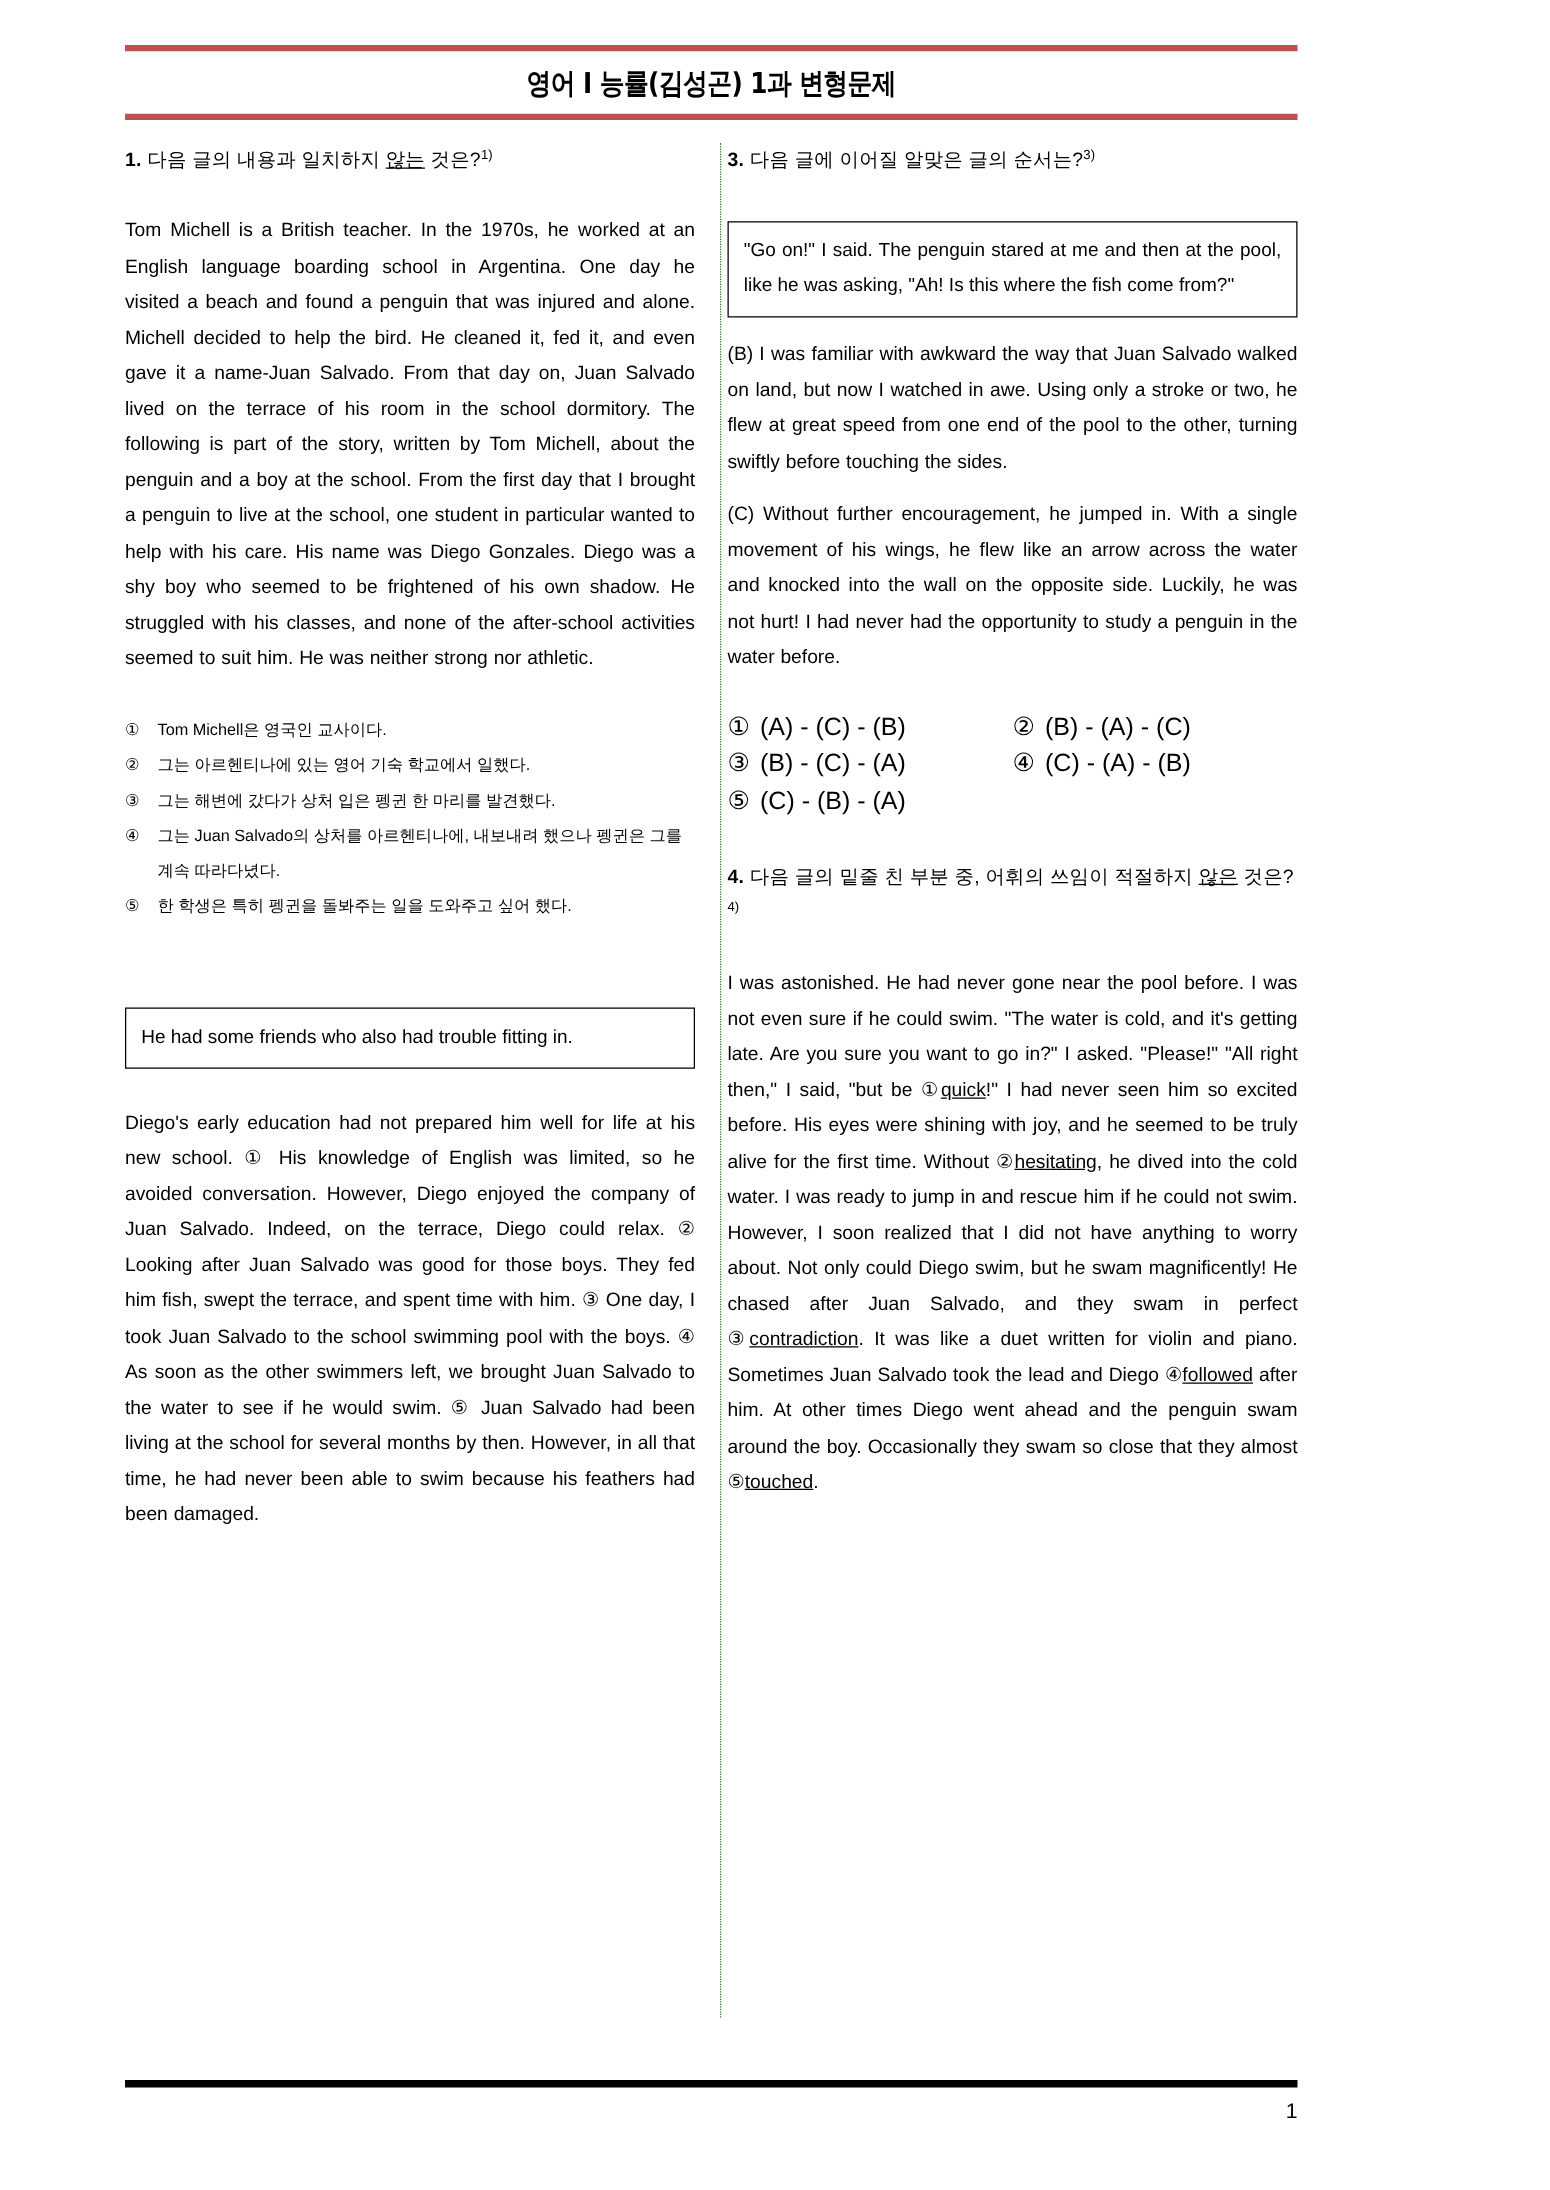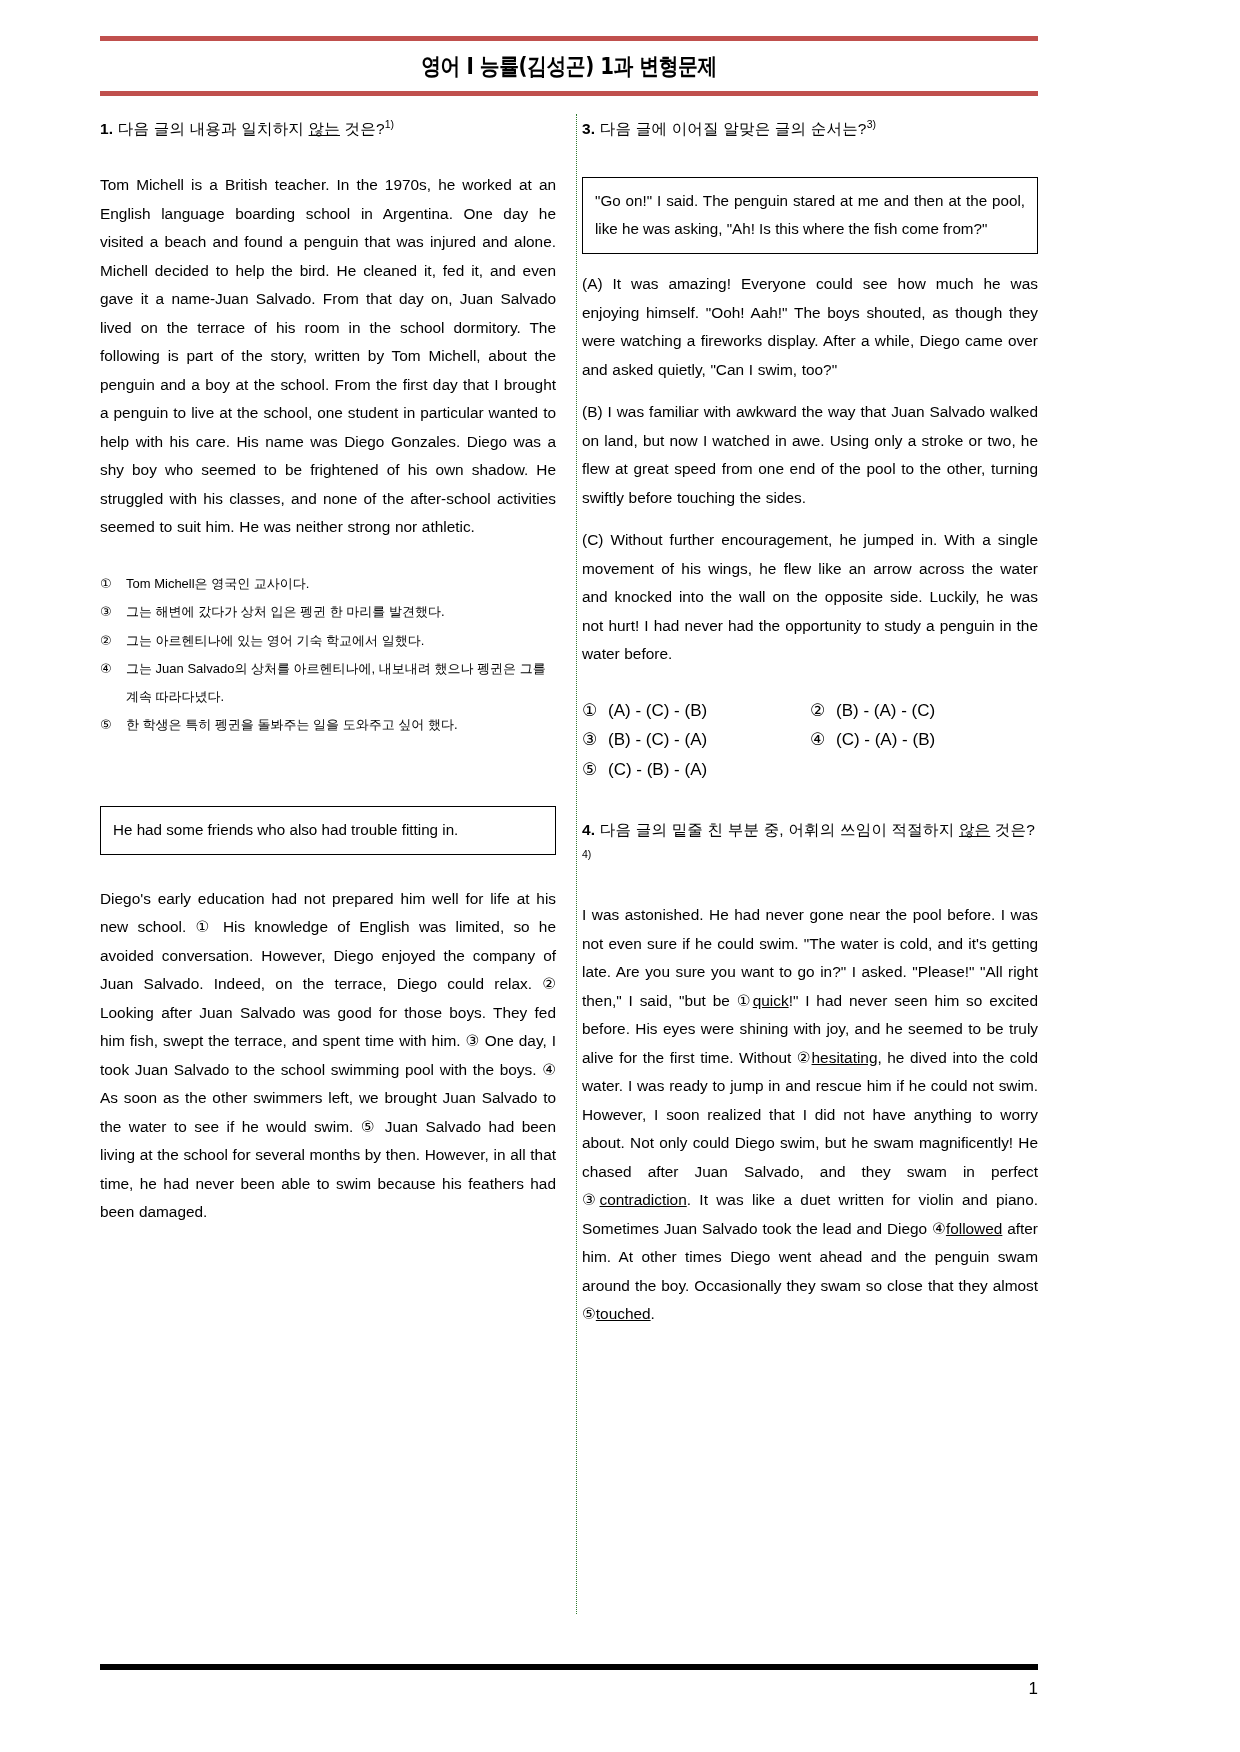--- a/index.html
+++ b/index.html
@@ -80,21 +80,21 @@
     text-indent:-26px;
     margin:0 0 1px 0;
   }
   ol.choices li .cnum { display:inline-block; width:26px; text-indent:0; }
 
   .choices-grid {
     display:grid;
     grid-template-columns:1fr 1fr;
     row-gap:2px;
     column-gap:0;
-    font-size:17px;
+    font-size:20px;
     line-height:27.5px;
   }
   .choices-grid .ch { white-space:nowrap; }
   .choices-grid .ch .cnum { display:inline-block; width:26px; }
 
   
   .footer { position:absolute; left:100px; top:1664px; width:938px; }
   .rule-black { height:6px; background:#000; width:100%; }
   .pagenum {
     text-align:right;
@@ -123,22 +123,22 @@
       </div>
 
       <div class="spacer-md"></div>
 
       <p class="para">Tom Michell is a British teacher. In the 1970s, he worked at an English language boarding school in Argentina. One day he visited a beach and found a penguin that was injured and alone. Michell decided to help the bird. He cleaned it, fed it, and even gave it a name-Juan Salvado. From that day on, Juan Salvado lived on the terrace of his room in the school dormitory. The following is part of the story, written by Tom Michell, about the penguin and a boy at the school. From the first day that I brought a penguin to live at the school, one student in particular wanted to help with his care. His name was Diego Gonzales. Diego was a shy boy who seemed to be frightened of his own shadow. He struggled with his classes, and none of the after-school activities seemed to suit him. He was neither strong nor athletic.</p>
 
       <div class="spacer-sm"></div>
 
       <ol class="choices">
         <li><span class="cnum">①</span><span>Tom Michell은 영국인 교사이다.</span></li>
+        <li><span class="cnum">②</span><span>그는 아르헨티나에 있는 영어 기숙 학교에서 일했다.</span></li>
         <li><span class="cnum">③</span><span>그는 해변에 갔다가 상처 입은 펭귄 한 마리를 발견했다.</span></li>
-        <li><span class="cnum">②</span><span>그는 아르헨티나에 있는 영어 기숙 학교에서 일했다.</span></li>
         <li><span class="cnum">④</span><span>그는 Juan Salvado의 상처를 아르헨티나에, 내보내려 했으나 펭귄은 그를 계속 따라다녔다.</span></li>
         <li><span class="cnum">⑤</span><span>한 학생은 특히 펭귄을 돌봐주는 일을 도와주고 싶어 했다.</span></li>
       </ol>
 
       <div class="spacer-lg"></div>
 
 
       <div class="spacer-md"></div>
 
       <div class="boxtext">He had some friends who also had trouble fitting in.</div>
@@ -151,21 +151,20 @@
     <div class="col col-right">
 
       <div class="qhead">
         <span class="num">3.</span><span> 다음 글에 이어질 알맞은 글의 순서는?</span><sup class="fn">3)</sup>
       </div>
 
       <div class="spacer-md"></div>
 
       <div class="boxtext">"Go on!" I said. The penguin stared at me and then at the pool, like he was asking, "Ah! Is this where the fish come from?"</div>
 
-      <p class="para">(A) It was amazing! Everyone could see how much he was enjoying himself. "Ooh! Aah!" The boys shouted, as though they were watching a fireworks display. After a while, Diego came over and asked quietly, "Can I swim, too?"</p>
       <p class="para">(B) I was familiar with awkward the way that Juan Salvado walked on land, but now I watched in awe. Using only a stroke or two, he flew at great speed from one end of the pool to the other, turning swiftly before touching the sides.</p>
       <p class="para">(C) Without further encouragement, he jumped in. With a single movement of his wings, he flew like an arrow across the water and knocked into the wall on the opposite side. Luckily, he was not hurt! I had never had the opportunity to study a penguin in the water before.</p>
 
       <div class="spacer-sm"></div>
 
       <div class="choices-grid">
         <div class="ch"><span class="cnum">①</span><span>(A) - (C) - (B)</span></div>
         <div class="ch"><span class="cnum">②</span><span>(B) - (A) - (C)</span></div>
         <div class="ch"><span class="cnum">③</span><span>(B) - (C) - (A)</span></div>
         <div class="ch"><span class="cnum">④</span><span>(C) - (A) - (B)</span></div>

